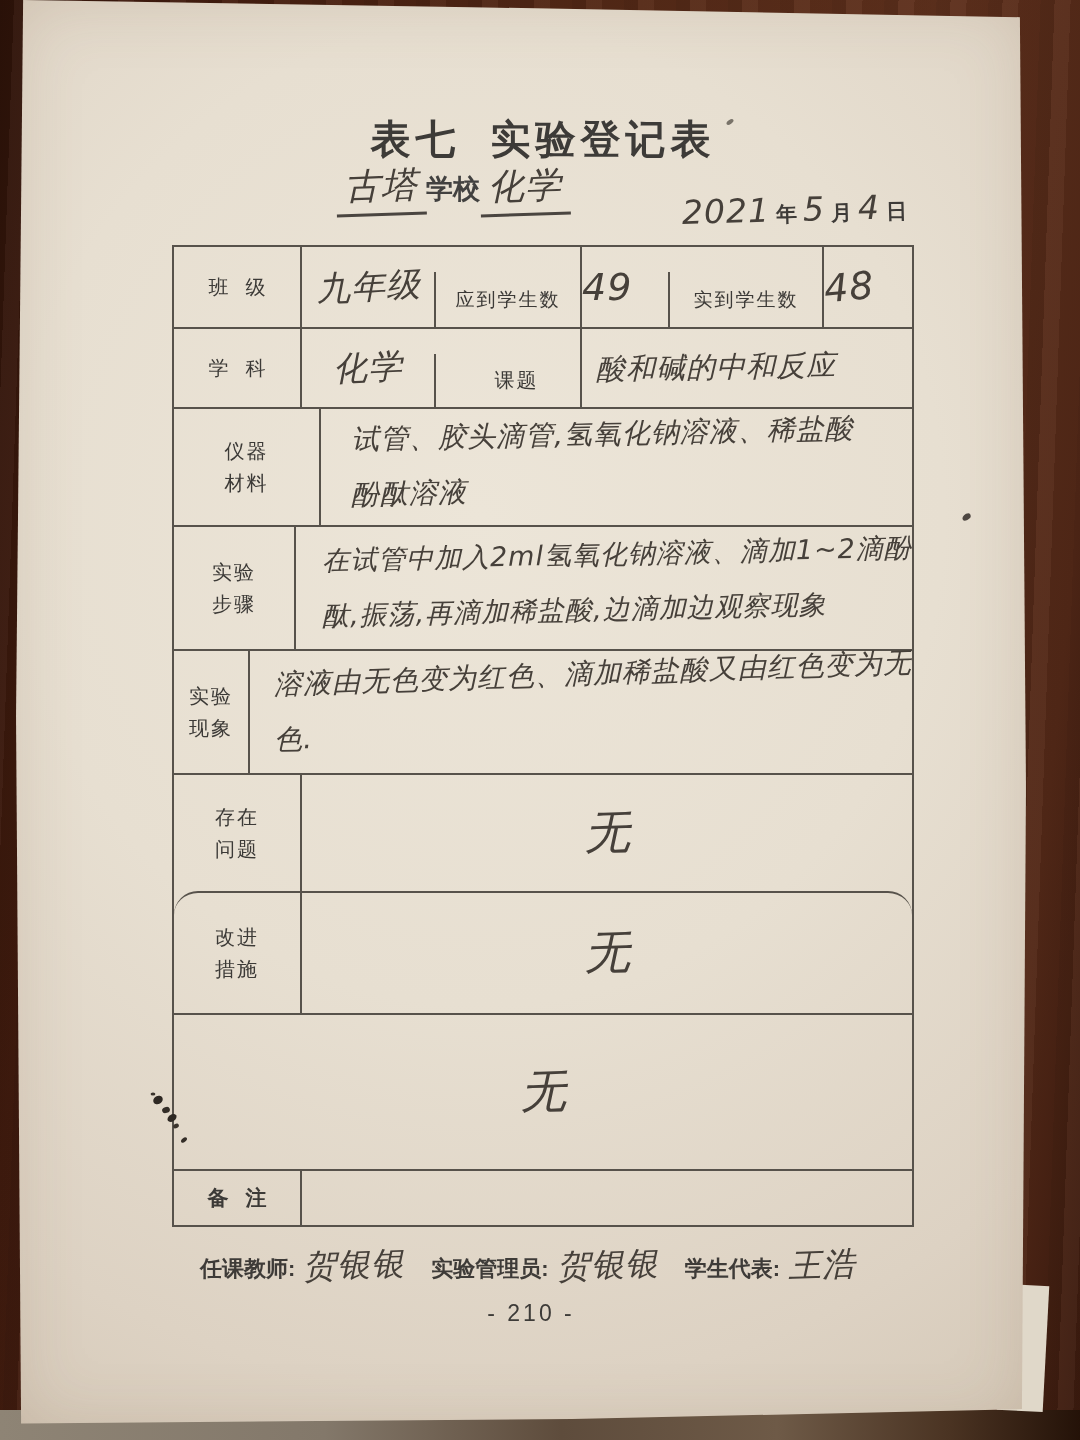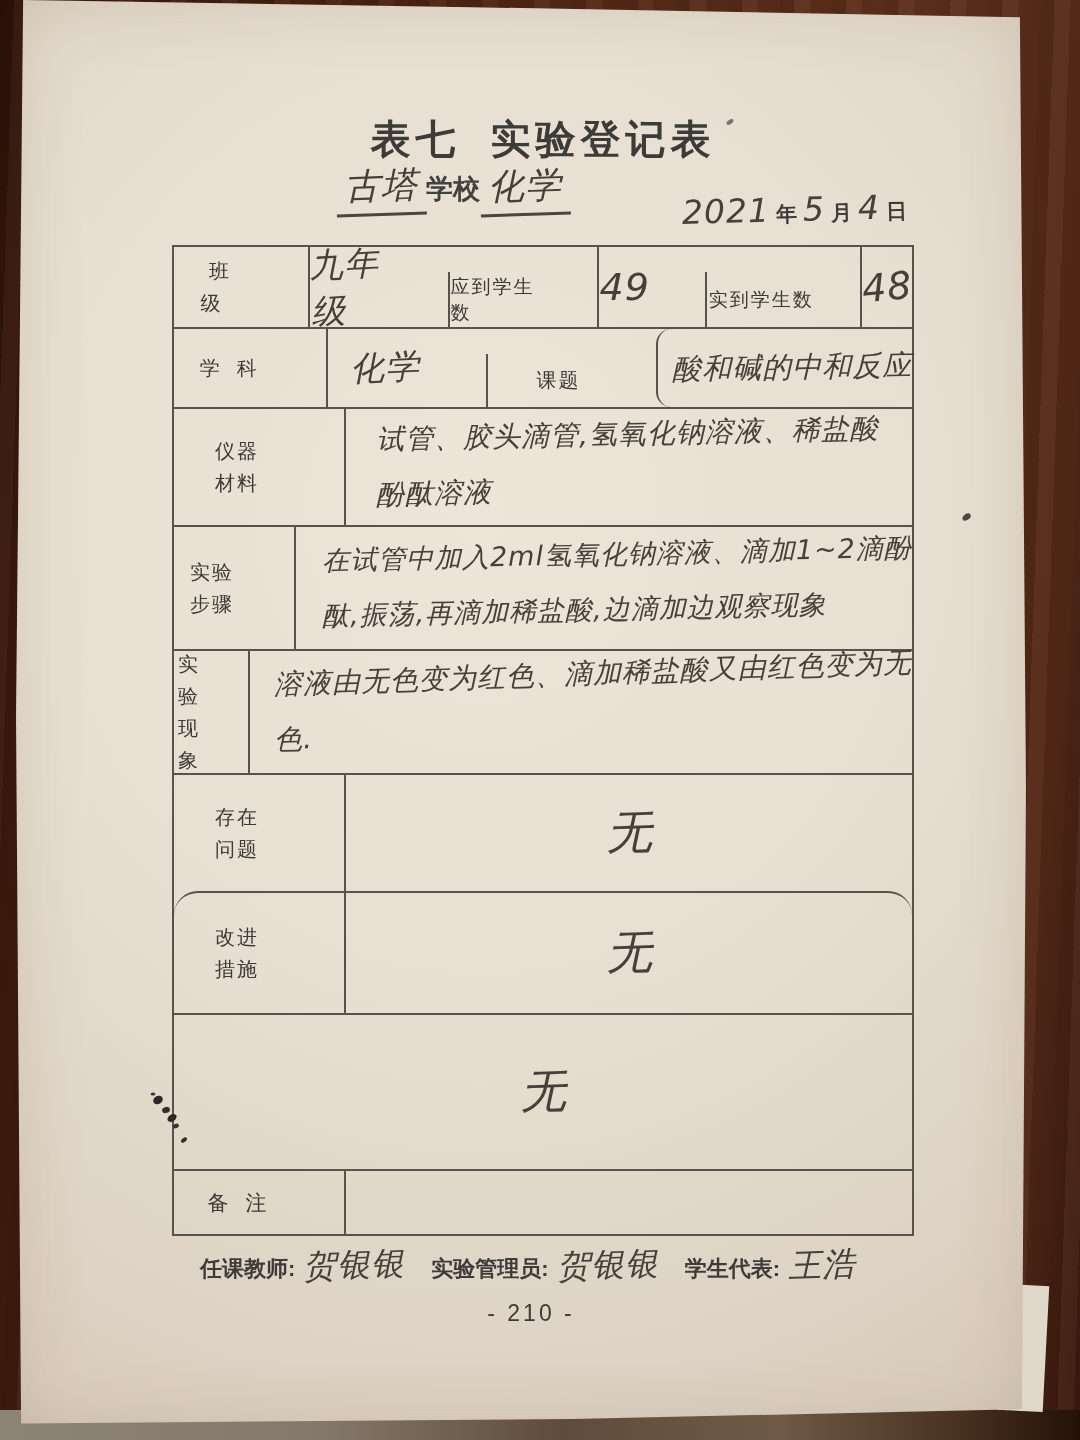--- a/index.html
+++ b/index.html
@@ -38,34 +38,34 @@
   .title-line .t-prefix { margin-right:30px; }
   .subtitle-line { position:absolute; left:322px; top:162px; display:flex; align-items:baseline;
     font-size:27px; font-weight:bold; color:#424140; white-space:nowrap; }
   .blank-fill { display:inline-block; border-bottom:3px solid #4a4540; padding:0 8px 2px 8px;
     font-size:36px; font-weight:normal; transform:rotate(-2deg); }
   .date-line { position:absolute; left:668px; top:190px; display:flex; align-items:baseline; gap:6px;
     font-size:21px; font-weight:bold; color:#44423f; white-space:nowrap; transform:rotate(-1.5deg); }
   .date-line .hw { font-size:33px; font-weight:normal; }
   
   .form-table { position:absolute; left:158px; top:245px; width:742px; border:2px solid #57524b; }
-  .trow { display:flex; border-top:2px solid #57524b;gap:44px; }
+  .trow { display:flex; border-top:2px solid #57524b; }
   .trow:first-child { border-top:none; }
   .tcell { border-left:2px solid #57524b; display:flex; align-items:center; }
   .tcell:first-child { border-left:none; }
   .label-cell { width:126px; justify-content:center; text-align:center;
     font-size:20px; color:#3c3a37; line-height:1.6; white-space:pre-line; letter-spacing:2px; }
   .gap2 { letter-spacing:17px; text-indent:17px; }
   .head-cell { justify-content:center; font-size:19px; color:#3c3a37; letter-spacing:2px;margin-top:25px; }
   .val-cell { justify-content:center; }
   .num-cell { justify-content:flex-start; }
   .num-cell .hw { font-size:38px; }
   .content-cell { flex:1; }
   .hw-big { font-size:34px; transform:rotate(-3deg); }
-  .topic-cell { padding-left:14px;border-radius:15px; }
+  .topic-cell { padding-left:14px; }
   .topic-cell .hw { font-size:29px; white-space:nowrap; transform:rotate(-1deg); }
   .multiline-cell { flex-direction:column; align-items:flex-start; justify-content:center; padding-left:30px; }
   .multiline-cell .hw { font-size:28px; line-height:55px; white-space:nowrap; transform:rotate(-1.3deg); transform-origin:left center; }
   .none-cell { justify-content:center; }
   .none-cell .hw { font-size:46px; transform:rotate(-2deg); }
   
   .signature-line { position:absolute; left:186px; top:1243px; display:flex; align-items:baseline; white-space:nowrap;
     font-size:22px; font-weight:bold; color:#403e3b; }
   .signature-line .hw { font-size:33px; font-weight:normal; margin:0 26px 0 8px; transform:rotate(-2deg); display:inline-block; }
   .signature-line .hw:last-child { margin-right:0; }
@@ -127,21 +127,21 @@
       <div class="tcell val-cell" style="width:134px;">
         <span class="hw hw-big">化学</span>
       </div>
       <div class="tcell head-cell gap2" style="width:146px; font-size:20px;">课题</div>
       <div class="tcell topic-cell" style="flex:1;">
         <span class="hw">酸和碱的中和反应</span>
       </div>
     </div>
 
     <div class="trow" style="height:118px;">
-      <div class="tcell label-cell" style="width:126px;border-radius:20px;">仪器
+      <div class="tcell label-cell" style="width:145px;border-radius:20px;">仪器
 材料</div>
       <div class="tcell content-cell multiline-cell">
         <span class="hw">试管、胶头滴管,氢氧化钠溶液、稀盐酸</span>
         <span class="hw">酚酞溶液</span>
       </div>
     </div>
 
     <div class="trow" style="height:124px;">
       <div class="tcell label-cell" style="width:126px;">实验
 步骤</div>
@@ -175,21 +175,21 @@
         <span class="hw">无</span>
       </div>
     </div>
 
     <div class="trow" style="height:156px;">
       <div class="tcell content-cell none-cell">
         <span class="hw">无</span>
       </div>
     </div>
 
-    <div class="trow" style="height:65px;">
+    <div class="trow" style="height:56px;font-weight:bold;">
       <div class="tcell label-cell gap2" style="width:126px; font-size:21px;">备注</div>
       <div class="tcell content-cell">
         <span class="hw"></span>
       </div>
     </div>
 
   </div>
 
   <div class="signature-line">
     <span class="print">任课教师:</span>

